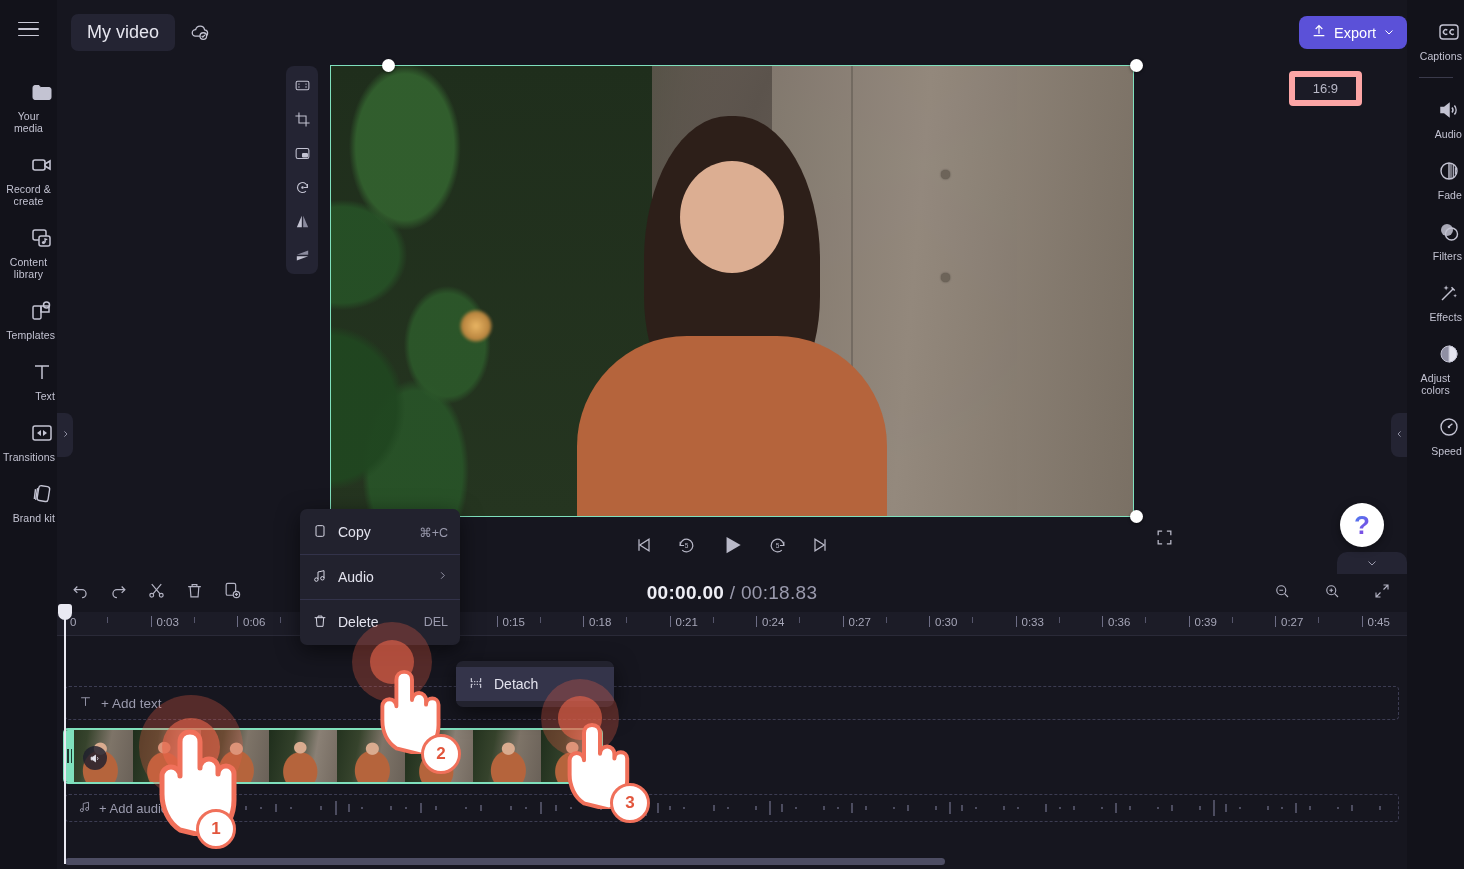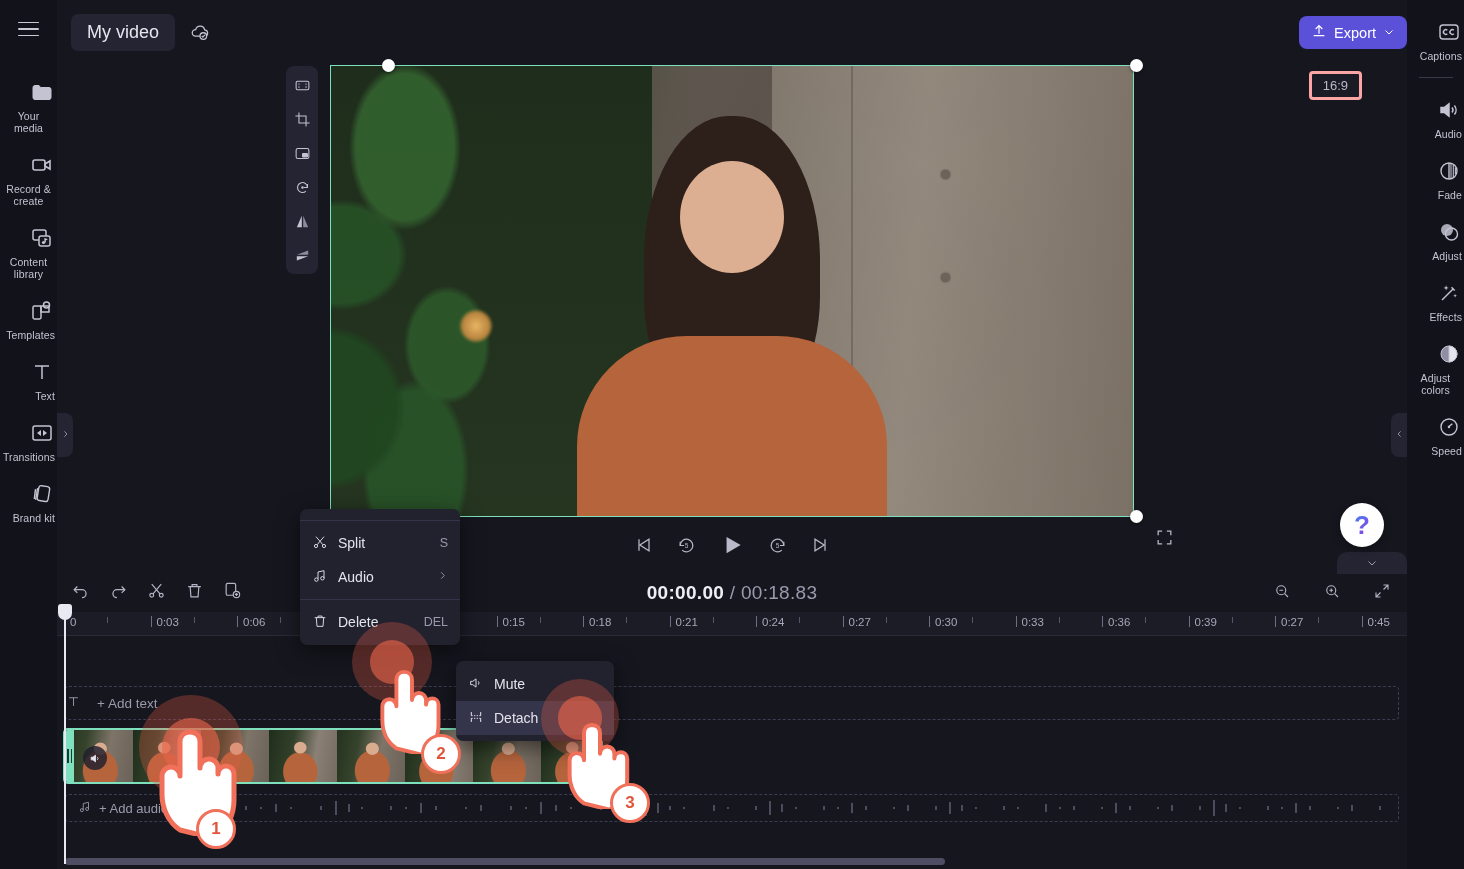--- a/index.html
+++ b/index.html
@@ -87,22 +87,22 @@
   .vf-lamp { position:absolute; left:16%; top:54%; width:34px;height:34px;border-radius:50%;
     background: radial-gradient(circle,#e8b463 0%, #b9853f 55%, rgba(0,0,0,0) 72%); filter: blur(1px);}
   .person-hair { position:absolute; left:50%; top: 11%; transform:translateX(-50%);
     width: 176px; height: 300px; border-radius: 48% 48% 40% 40%; background:#2d1f19; z-index:1;}
   .person-hair:after{content:"";position:absolute;left:50%;top:15%;transform:translateX(-50%);
     width:104px;height:112px;border-radius:50%;background:#dcae92;}
   .person-body { position:absolute; left:50%; bottom:0; transform:translateX(-50%);
     width: 310px; height: 180px; border-radius: 110px 110px 0 0; background:#b5643c; z-index:2;}
   .handle { position:absolute; width:13px; height:13px; border-radius:50%; background:#fff; z-index:6;
     box-shadow:0 1px 3px rgba(0,0,0,.5); cursor:pointer;}
-  .ratio-badge { position:absolute; right: 45px; top: 7px; border:3px solid #fca5a5;
-    border-radius:4px; padding:4px 11px; font-size:13px; color:#b9b9c8; background:#1b1b26; cursor:pointer;}
+  .ratio-badge { position:absolute; right: 45px; top: 7px; border:6px solid #fca5a5;
+    border-radius:4px; padding:4px 18px; font-size:13px; color:#b9b9c8; background:#1b1b26; cursor:pointer;}
 
   .preview-tools {
     position:absolute; left: 229px; top: 2px; width: 32px;
     background:#242433; border-radius: 8px; padding: 6px 0;
     display:flex; flex-direction:column; align-items:center; gap: 8px;
   }
   .preview-tools .pt { width:26px;height:26px;display:flex;align-items:center;justify-content:center;cursor:pointer;}
 
   .player-ctrls { position:absolute; left:0; right:0; top: 460px; height:42px;
     display:flex; align-items:center; justify-content:center; gap: 22px;}
@@ -138,21 +138,21 @@
     border-bottom:1px solid #2a2a38; }
   .tick { position:absolute; top:0; height: 24px; font-size:11.5px; color:#a6a6b8; }
   .tick .bar { position:absolute; left:0; top:4px; width:1px; height:11px; background:#6d6d85;}
   .tick .minor { position:absolute; left:0; top:5px; width:1px; height:6px; background:#55556b;}
   .tick .txt { position:absolute; left:6px; top:4px; white-space:nowrap;}
 
   .tracks { position:absolute; left:0; top:67px; width:1350px; height: 188px; background:#16161f;}
   .track-text {
     position:absolute; left: 8px; top: 50px; width: 1334px; height: 34px;
     border: 1px dashed #3c3c52; border-radius: 4px; display:flex; align-items:center;
-    gap: 16px; color:#9a9aad; font-size:13.5px; cursor:pointer;
+    padding-left: 12px; gap: 8px; color:#9a9aad; font-size:13.5px; cursor:pointer;
   }
   .clip-video {
     position:absolute; left: 6px; top: 92px; width: 540px; height: 56px;
     border: 2px solid #7fe0bd; border-radius: 5px; overflow:hidden; cursor:pointer;
     background:#2d3a2f;
   }
   .thumbstrip { position:absolute; inset:0; display:flex; }
   .thumb { flex: 0 0 68px; height: 100%;
     background:
       radial-gradient(ellipse at 52% 36%, #d9ab8f 0 12%, transparent 14%),
@@ -326,21 +326,21 @@
       <span class="lbl">Fade</span>
     </div>
 
     <div class="rail-item">
       <span class="ico">
         <svg width="24" height="24" viewBox="0 0 24 24" fill="none" stroke="#c3c3d2" stroke-width="1.4">
           <circle cx="10" cy="10" r="6" fill="#c3c3d2" fill-opacity=".85" stroke="none"></circle>
           <circle cx="14.5" cy="14" r="6"></circle>
           </svg>
       </span>
-      <span class="lbl">Adjust</span>
+      <span class="lbl">Filters</span>
     </div>
 
     <div class="rail-item">
       <span class="ico">
         <svg width="24" height="24" viewBox="0 0 24 24" fill="none" stroke="#c3c3d2" stroke-width="1.5">
           <path d="M5 19L16 8"></path>
             <path d="M14.5 6.3l3.2 3.2"></path>
           <path d="M8.4 6.2l.7-2 .7 2 2 .7-2 .7-.7 2-.7-2-2-.7z" fill="#c3c3d2" stroke="none"></path>
           <path d="M17.6 14.2l.5-1.4.5 1.4 1.4.5-1.4.5-.5 1.4-.5-1.4-1.4-.5z" fill="#c3c3d2" stroke="none"></path>
           </svg>
@@ -744,33 +744,31 @@
     <div class="playhead">
         <div class="knob"></div>
       </div>
 
     <div class="hscroll">
       <div class="thumbx"></div>
     </div>
   </div>
 
   <div class="ctx">
-
-    <div class="ctx-sep"></div>
-
     <div class="ctx-item">
       <span>
         <svg width="16" height="16" viewBox="0 0 24 24" fill="none" stroke="#d7d7e4" stroke-width="1.5">
-          <circle cx="6" cy="18" r="2.4"></circle>
-            <circle cx="18" cy="18" r="2.4"></circle>
-            <path d="M7.6 16.2L18 4M16.4 16.2L6 4"></path>
+          <rect x="6" y="4" width="12" height="16" rx="2"></rect>
           </svg></span>
-      <span>Split</span>
-      <span class="sc">S</span>
-    </div>
+      <span>Copy</span>
+      <span class="sc">⌘+C</span>
+    </div>
+
+    <div class="ctx-sep"></div>
+
     <div class="ctx-item">
       <span>
         <svg width="16" height="16" viewBox="0 0 24 24" fill="none" stroke="#d7d7e4" stroke-width="1.5">
           <path d="M9 17V6l9-2v11"></path>
             <circle cx="6.6" cy="17.4" r="2.6"></circle>
             <circle cx="15.6" cy="15.4" r="2.6"></circle>
           </svg></span>
       <span>Audio</span>
       <span class="sc">
         <svg width="11" height="11" viewBox="0 0 24 24" fill="none" stroke="#9a9aad" stroke-width="2">
@@ -784,28 +782,20 @@
       <span>
         <svg width="16" height="16" viewBox="0 0 24 24" fill="none" stroke="#d7d7e4" stroke-width="1.5">
           <path d="M4 7h16M9 7V4.6h6V7M6.5 7l1 13h9l1-13"></path>
           </svg></span>
       <span>Delete</span>
       <span class="sc">DEL</span>
     </div>
   </div>
 
   <div class="ctx-sub">
-    <div class="ctx-item">
-      <span>
-        <svg width="16" height="16" viewBox="0 0 24 24" fill="none" stroke="#d7d7e4" stroke-width="1.5">
-          <path d="M4 9.5h3.2L12 5.8v12.4L7.2 14.5H4z"></path>
-            <path d="M15.5 9.6a3.6 3.6 0 010 4.8"></path>
-          </svg></span>
-      <span>Mute</span>
-    </div>
     <div class="ctx-item active">
       <span>
         <svg width="16" height="16" viewBox="0 0 24 24" fill="none" stroke="#d7d7e4" stroke-width="1.5">
           <path d="M5 5v5M19 5v5M5 19v-5M19 19v-5M5 10h14M5 14h14" stroke-dasharray="2 2"></path>
           <path d="M5 5v5M19 5v5M5 19v-5M19 19v-5" stroke-dasharray="0"></path>
           </svg></span>
       <span>Detach</span>
     </div>
   </div>
 

